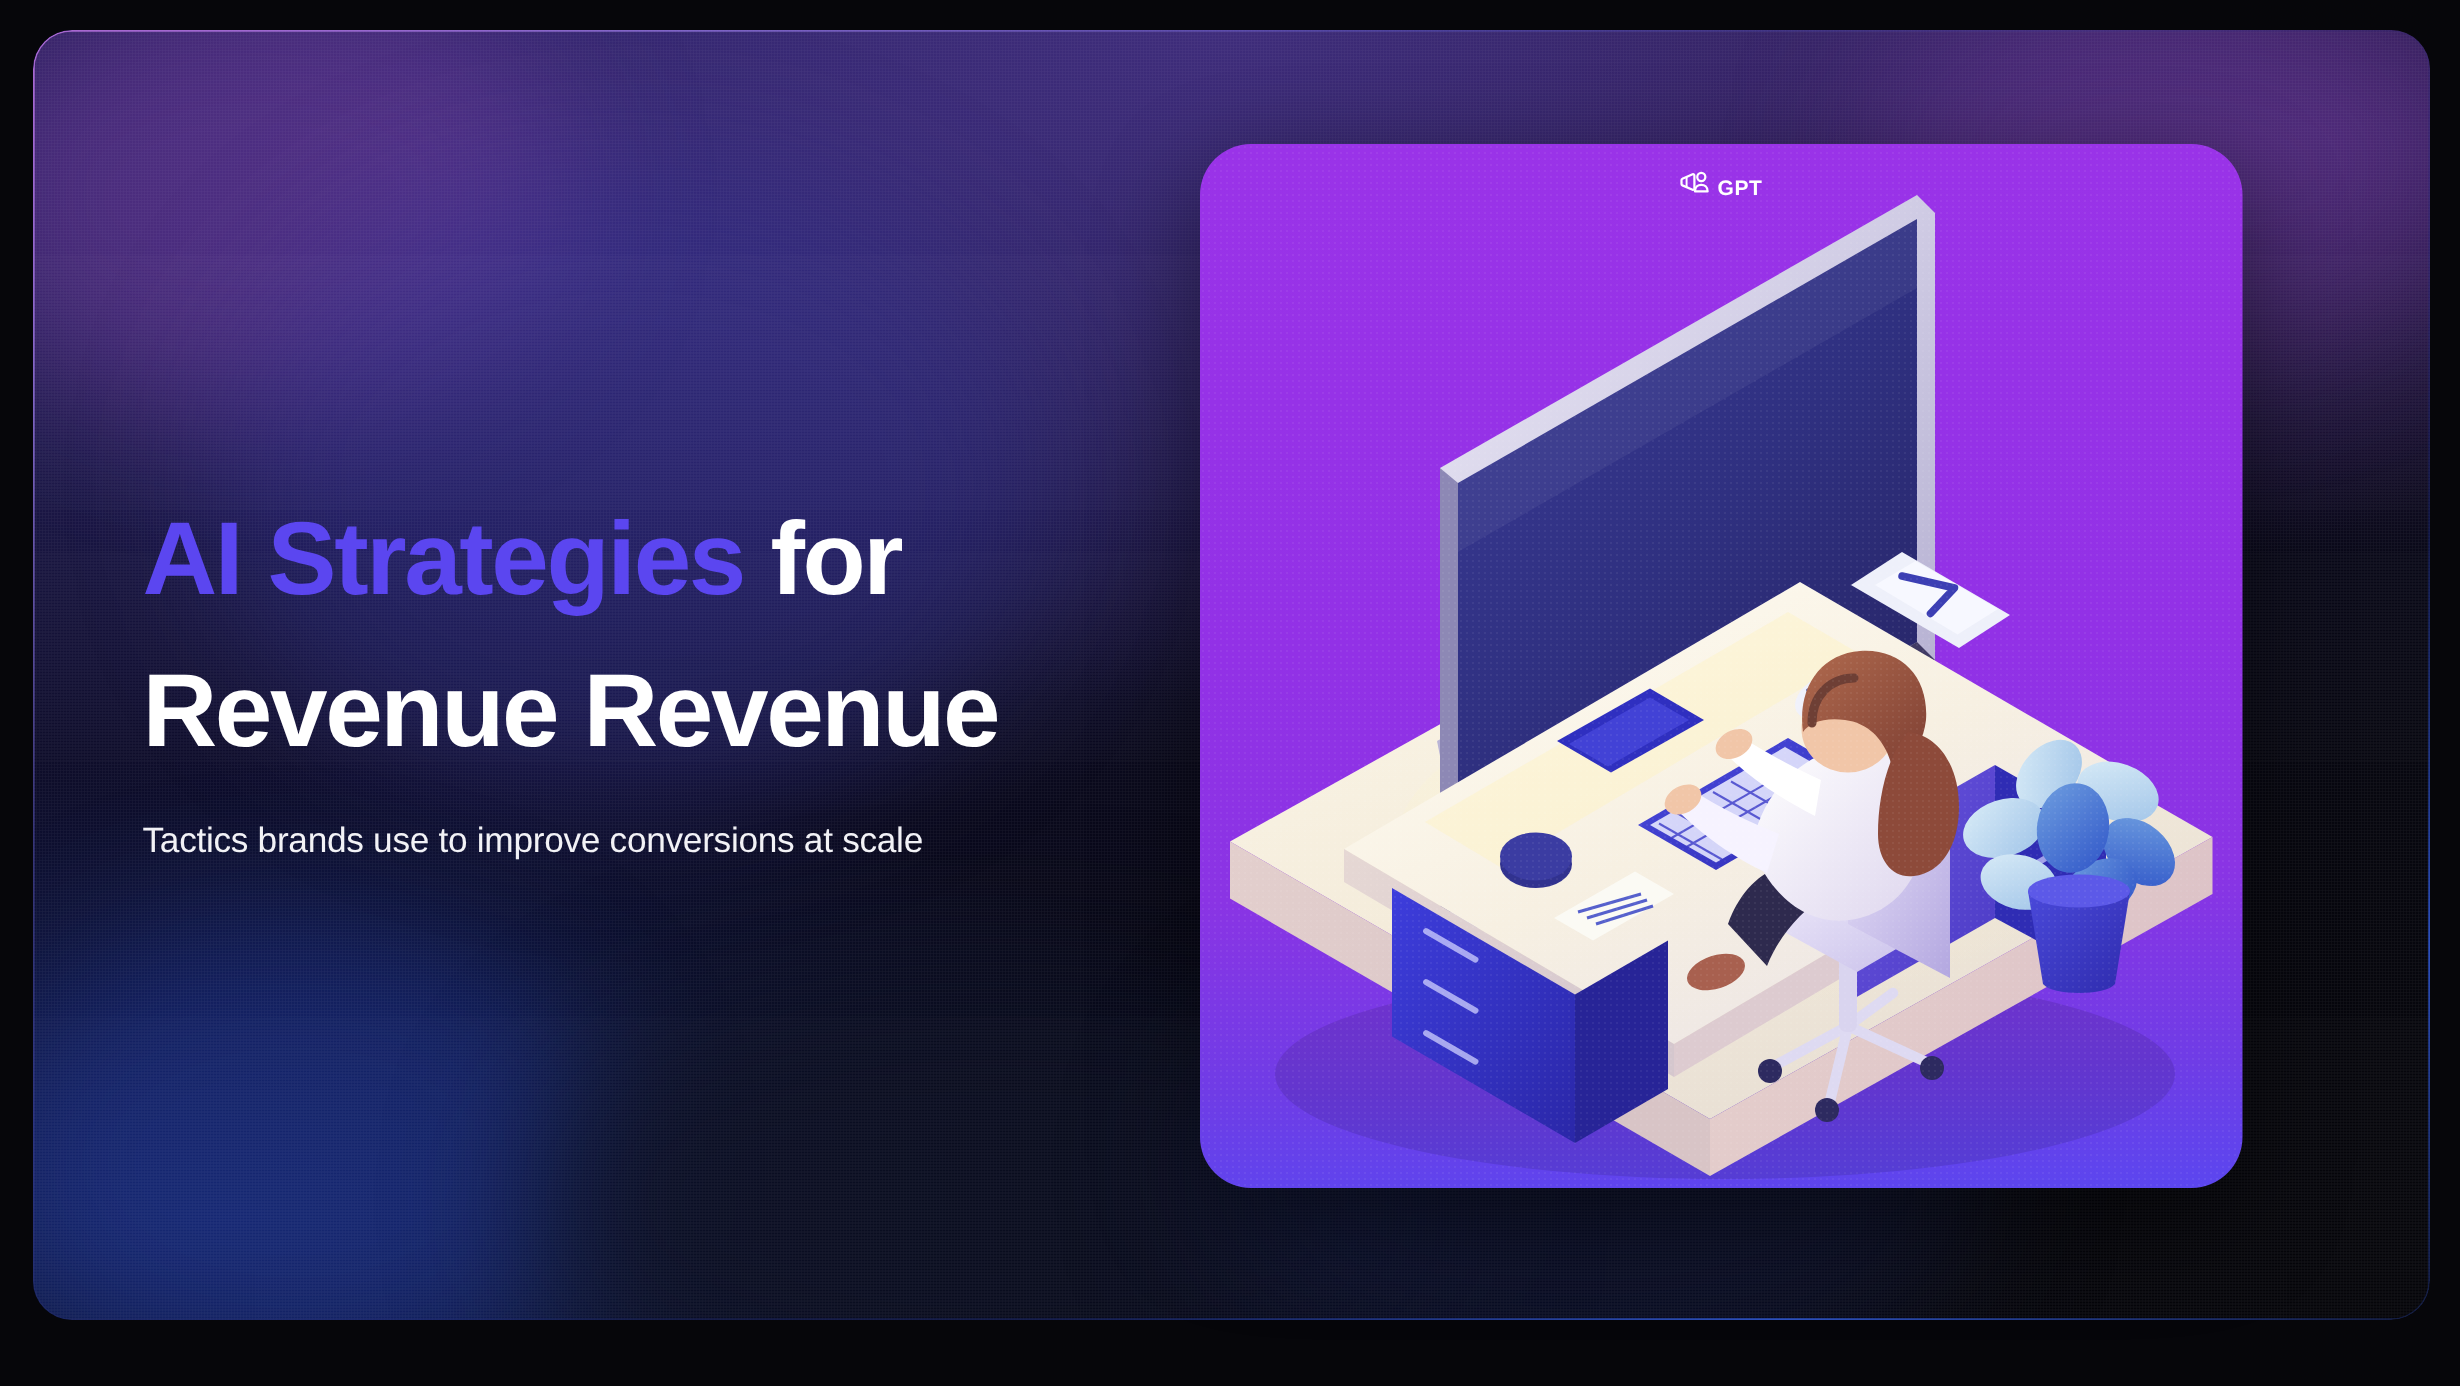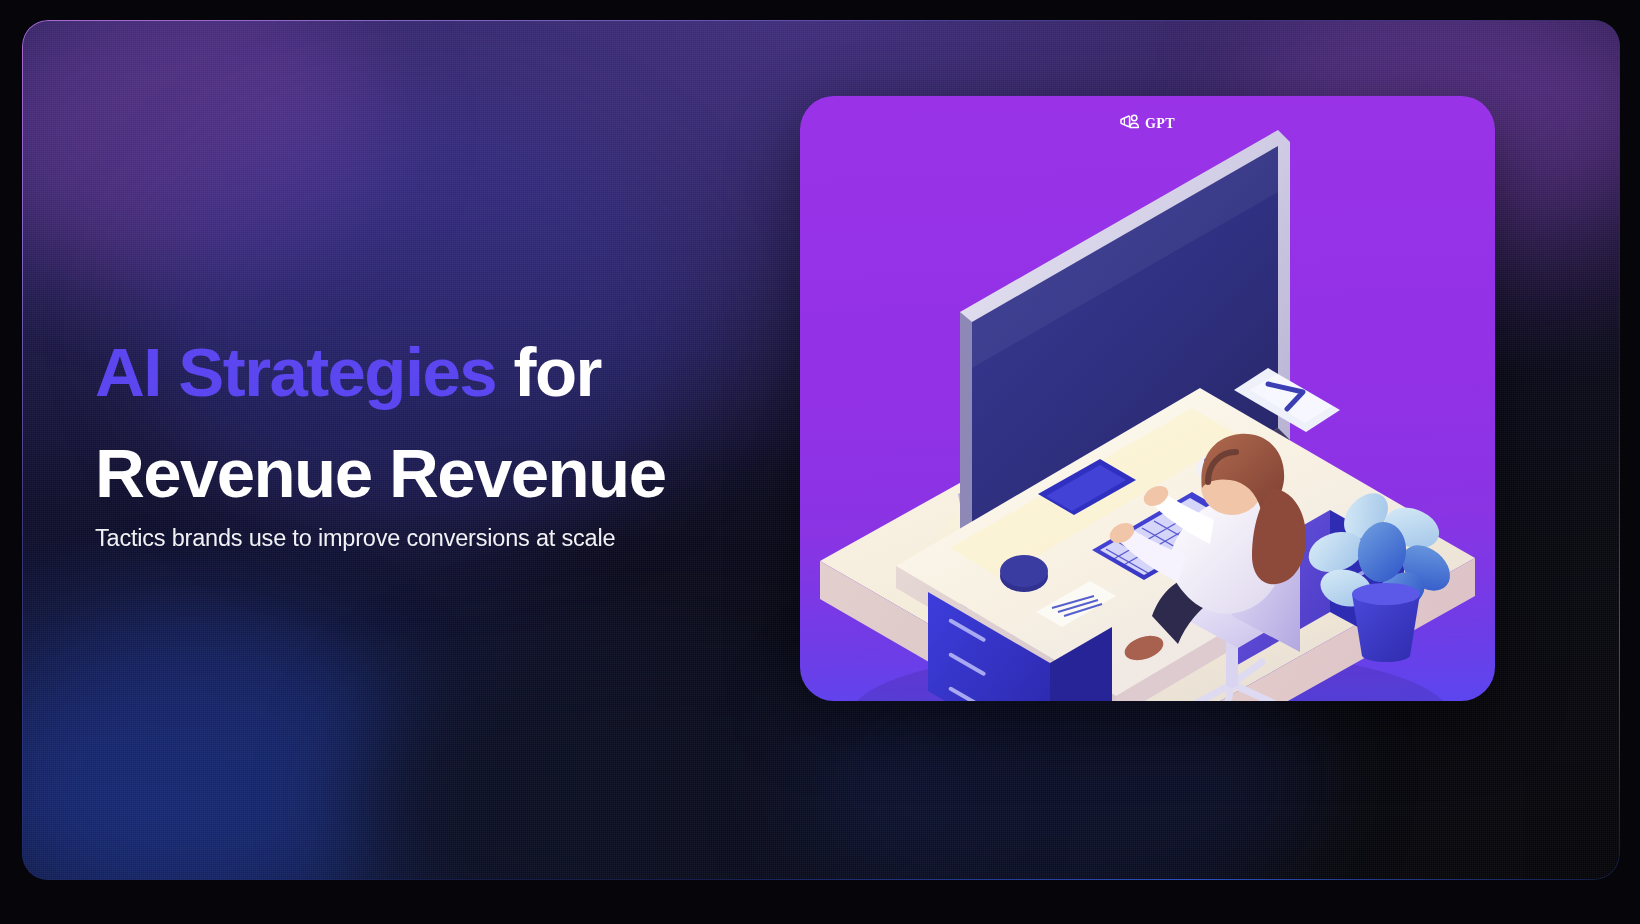--- a/index.html
+++ b/index.html
@@ -72,37 +72,37 @@
   }
   .headline{
     font-size:69px;
     line-height:1.47;
     font-weight:700;
     letter-spacing:-1.6px;
     color:#ffffff;
   }
   .headline .accent{ color:#5b46f0; }
   .subtitle{
+    margin-top:22px;
     font-size:23.5px;
     font-weight:400;
     letter-spacing:-0.2px;
     color:#f2f2f6;
   }
 
   
   .art-card{
     position:absolute;
     left:800px; top:96px;
-    width:695px; height:605px;
+    width:695px; height:696px;
     border-radius:34px;
     overflow:hidden;
     z-index:5;
     background:linear-gradient(178deg,#9a33e8 0%, #9231e6 48%, #8a34e4 70%, #6f3ce6 88%, #5b46ef 100%);
     box-shadow:0 24px 70px rgba(0,0,0,.45);
-    font-family:Liberation Serif, serif;
   }
   .art-card .grain{
     position:absolute; inset:0; opacity:.07; pointer-events:none;
     background-image:radial-gradient(rgba(255,255,255,.8) .6px, transparent .7px);
     background-size:4px 4px;
   }
 
   
   .brand{
     position:absolute; top:18px; left:0; right:0;

